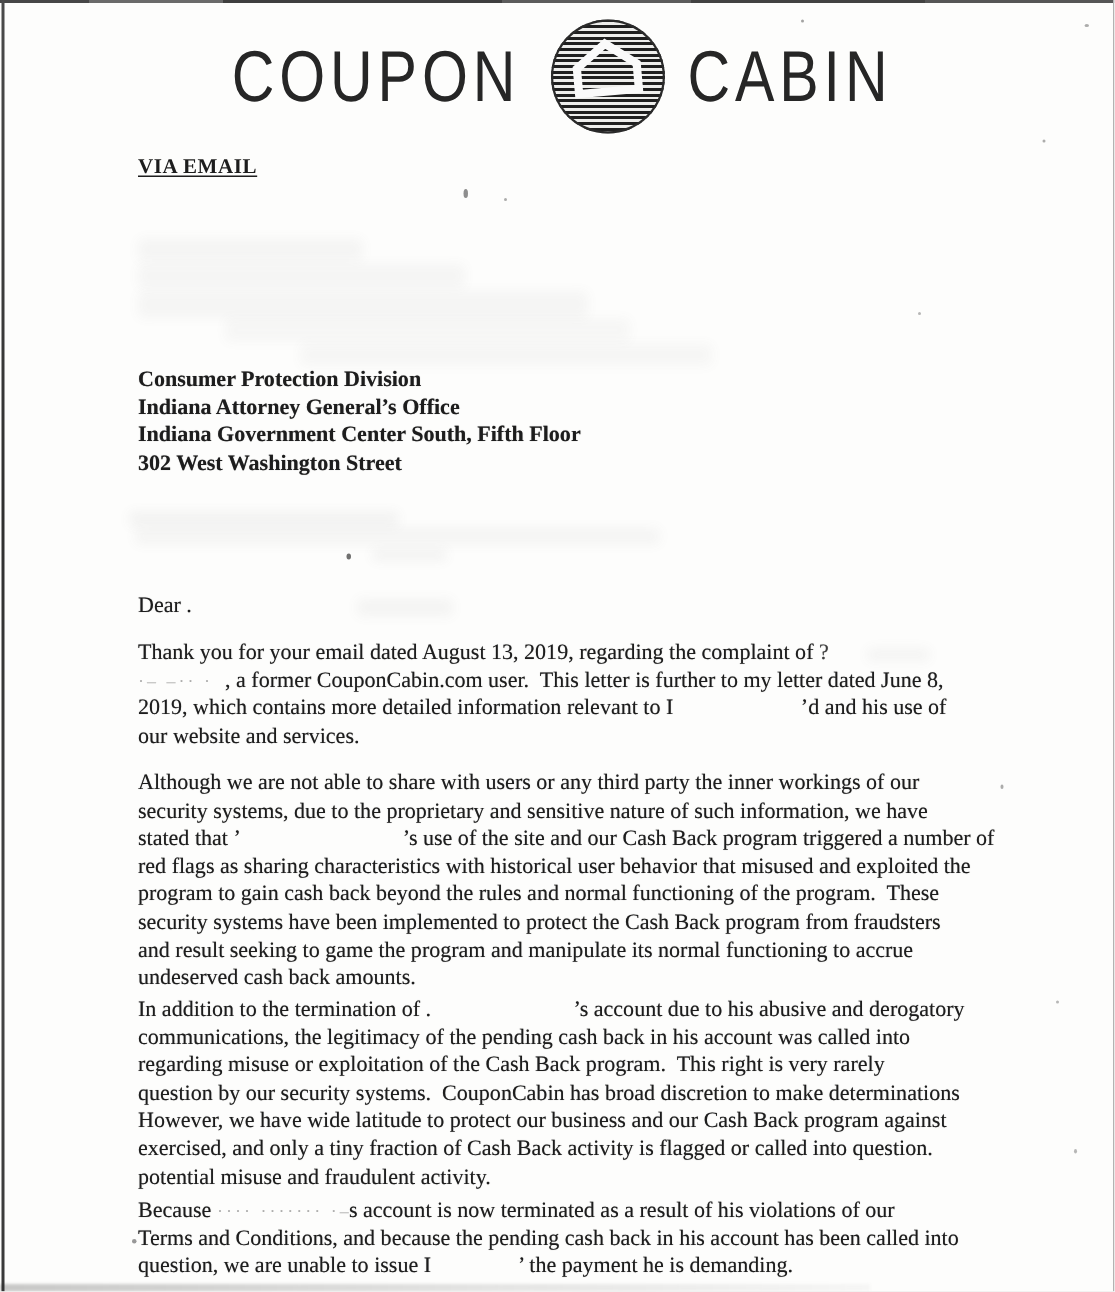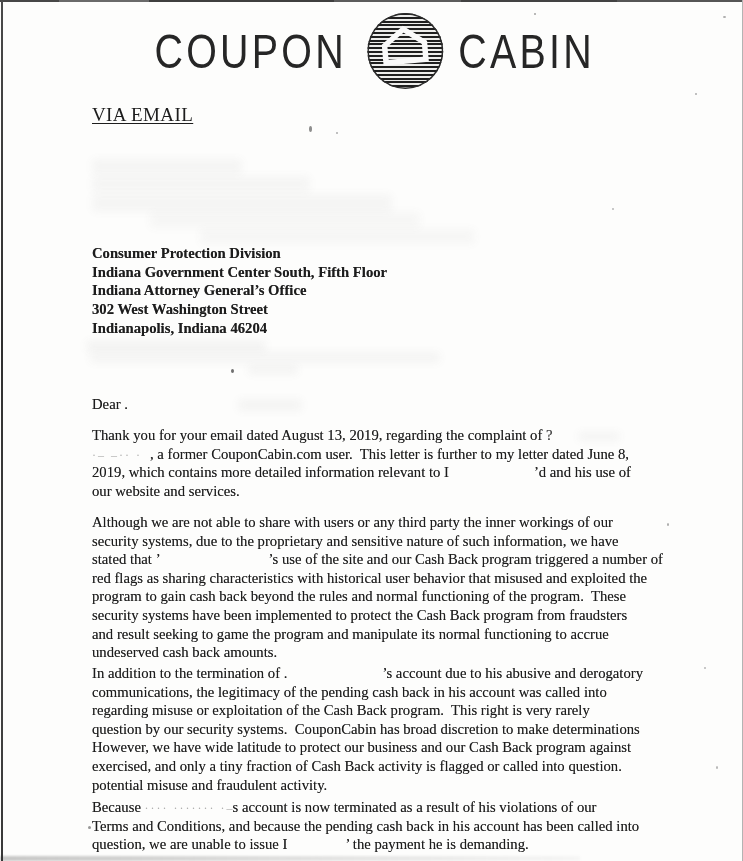--- a/index.html
+++ b/index.html
@@ -28,21 +28,21 @@
     font-family:"Liberation Sans","DejaVu Sans",sans-serif;
     font-weight:300;font-size:48px;letter-spacing:4px;color:#262626;
     transform:scaleX(.82);}
   .logo-circle{position:relative;width:76px;height:76px;border-radius:50%;
     margin:0 0px;flex:0 0 auto;
     background:repeating-linear-gradient(180deg,#1f1f1f 0 2px,#ededeb 2px 3.8px);
     box-shadow:inset 0 0 0 1.5px #2a2a2a;}
   .logo-circle svg{position:absolute;inset:0;}
   
   .abs{position:absolute;left:92px;}
-  .via{top:104px;font-weight:normal;font-size:19px;letter-spacing:.4px;
+  .via{top:104px;font-weight:bold;font-size:14px;letter-spacing:.4px;
     text-decoration:underline;text-underline-offset:2px;text-align:right;}
   .addr{top:245px;}
   .addr .line{height:18.7px;font-weight:bold;}
   .dear{top:396px;}
   .pg{width:588px;}
   .line{height:18.6px;white-space:pre;font-size:14.7px;
     text-shadow:0 0 .5px rgba(25,25,25,.55);}
   .p1{top:427px;} .p2{top:514px;} .p3{top:665px;} .p4{top:799px;}
   .gap{display:inline-block;height:1px;}
   .faint{display:inline-block;color:#4d4d4d;opacity:.45;letter-spacing:2px;
@@ -77,24 +77,23 @@
   <div class="abs via">VIA EMAIL</div>
 
   <div class="smudge" style="left:92px;top:159px;width:150px;height:15px;opacity:.055;"></div>
   <div class="smudge" style="left:92px;top:176px;width:218px;height:16px;opacity:.05;"></div>
   <div class="smudge" style="left:92px;top:194px;width:300px;height:18px;opacity:.05;"></div>
   <div class="smudge" style="left:150px;top:212px;width:270px;height:16px;opacity:.045;"></div>
   <div class="smudge" style="left:200px;top:229px;width:275px;height:15px;opacity:.045;"></div>
 
   <div class="abs addr">
     <div class="line">Consumer Protection Division</div>
+    <div class="line">Indiana Attorney General’s Office</div>
     <div class="line">Indiana Government Center South, Fifth Floor</div>
-    <div class="line">Indiana Attorney General’s Office</div>
     <div class="line">302 West Washington Street</div>
-    <div class="line">Indianapolis, Indiana 46204</div>
   </div>
 
   <div class="smudge" style="left:86px;top:341px;width:180px;height:10px;opacity:.07;"></div>
   <div class="smudge" style="left:90px;top:352px;width:350px;height:11px;opacity:.055;"></div>
   <div class="smudge" style="left:248px;top:366px;width:50px;height:8px;opacity:.07;"></div>
 
   <div class="abs dear line">Dear .</div>
   <div class="smudge" style="left:238px;top:399px;width:64px;height:12px;opacity:.06;"></div>
 
   <div class="abs pg p1">

